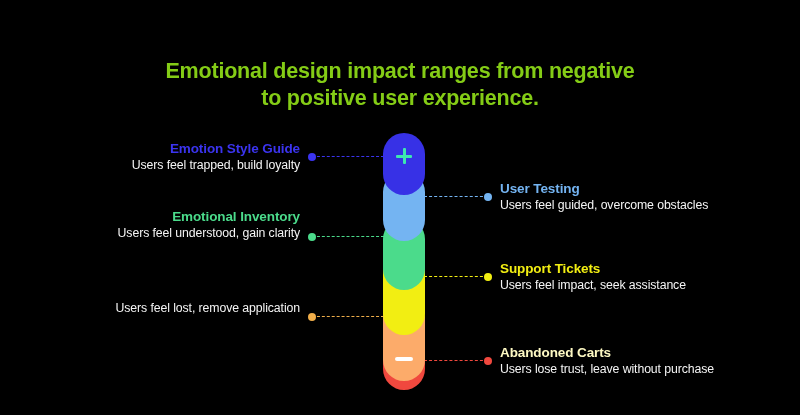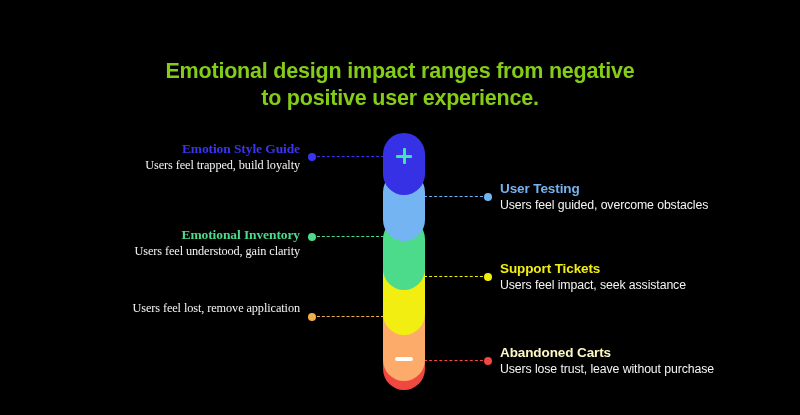--- a/index.html
+++ b/index.html
@@ -55,21 +55,21 @@
   .glyph-plus::after  { left:0;     top:6.5px; width:16px; height:3px;  }
   .glyph-minus {
     display:inline-block; width:18px; height:4px;
     background:#ffffff; border-radius:2px;
   }
 
   
   .label {
     position:absolute; width:300px;
   }
-  .label.left  { left:0px;   text-align:right;font-family:Liberation Serif, serif; }
+  .label.left  { left:0px;   text-align:right; }
   .label.right { left:500px; text-align:left; }
   .label .head {
     font-size:13.5px; font-weight:bold; line-height:17px;
     letter-spacing:-0.1px; white-space:nowrap;
   }
   .label .sub {
     font-size:12.3px; font-weight:normal; color:#f4f4f4;
     line-height:17px; letter-spacing:-0.1px; white-space:nowrap;
   }
 
@@ -114,21 +114,21 @@
 
   <div class="label left" style="top:140px;">
     <div class="head" style="color:#3b34f0">Emotion Style Guide</div>
     <div class="sub">Users feel trapped, build loyalty</div>
   </div>
   <div class="conn to-right" style="left:312px; width:72px; top:156px; color:#3b34f0;">
     <span class="line"></span>
       <span class="dot" style="left:-4px; right:auto;"></span>
   </div>
 
-  <div class="label left" style="top:226px;">
+  <div class="label left" style="top:208px;">
     <div class="head" style="color:#4bdb8b">Emotional Inventory</div>
     <div class="sub">Users feel understood, gain clarity</div>
   </div>
   <div class="conn to-right" style="left:312px; width:72px; top:236px; color:#4bdb8b;">
     <span class="line"></span>
       <span class="dot" style="left:-4px; right:auto;"></span>
   </div>
 
   <div class="label left" style="top:300px;">
     <div class="sub">Users feel lost, remove application</div>

